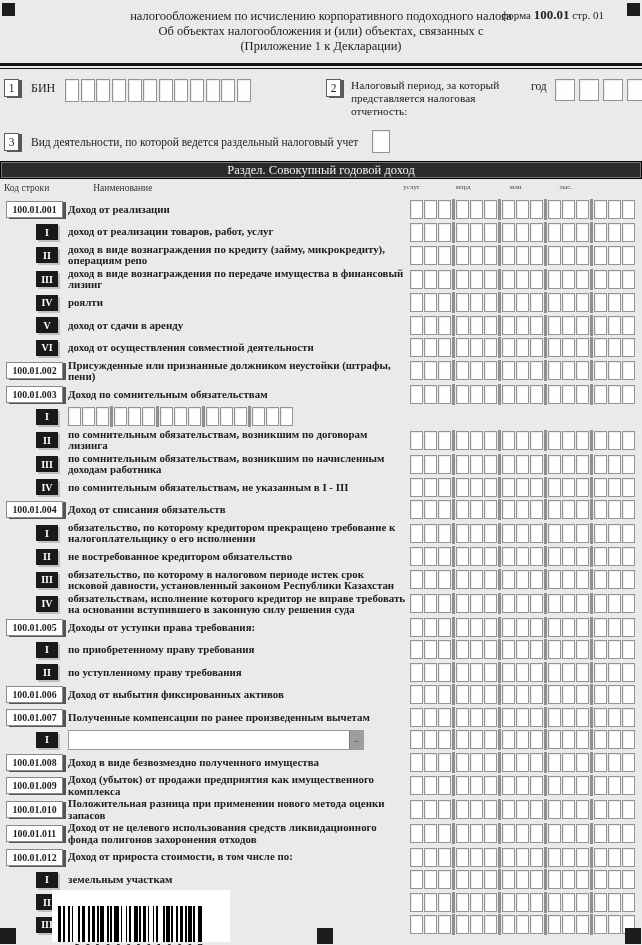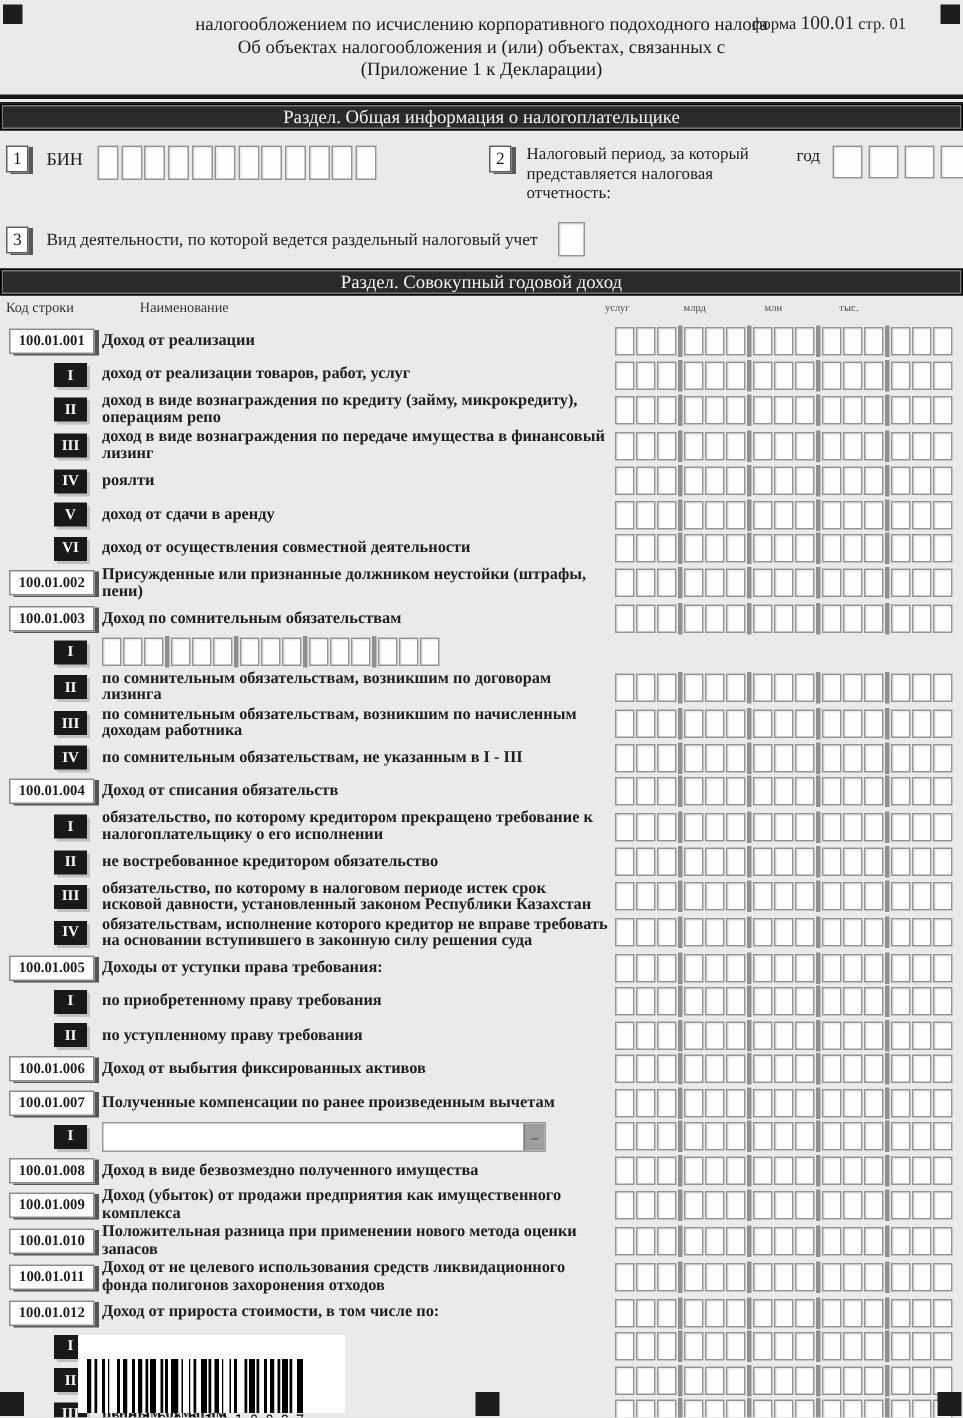--- a/index.html
+++ b/index.html
@@ -10,21 +10,21 @@
     font-family:"Liberation Serif","DejaVu Serif",serif; color:#1c1c1c;
   }
   .regsq { position:absolute; background:#1d1d1d; }
   .sq-tl { top:3px; left:2px; width:13px; height:13px; }
   .sq-tr { top:3px; right:2px; width:13px; height:13px; }
   .sq-bl { bottom:1px; left:0; width:16px; height:16px; }
   .sq-bc { bottom:1px; left:317px; width:16px; height:16px; }
   .sq-br { bottom:1px; right:1px; width:16px; height:16px; }
 
   .form-ref { position:absolute; top:7px; right:38px; font-size:11px; color:#222; }
-  .form-ref b { font-size:13px; font-weight:normal; }
+  .form-ref b { font-size:13px; font-weight:bold; }
 
   .title { margin:9px 70px 0 70px; text-align:center; font-size:12.5px; line-height:15px; }
 
   .dbl { margin-top:9px; height:6px; border-top:3px solid #161616; border-bottom:1px solid #161616; }
 
   .secbar {
     height:18px; line-height:17px; background:#2a2a2a; color:#f4f4f4;
     text-align:center; font-size:12.5px; border:1px solid #000;
     box-shadow: inset 0 0 0 1px #777;
   }
@@ -117,21 +117,20 @@
   </div>
 
   <div class="title">
     <div>налогообложением по исчислению корпоративного подоходного налога</div>
     <div>Об объектах налогообложения и (или) объектах, связанных с</div>
     <div>(Приложение 1 к Декларации)</div>
   </div>
 
   <div class="dbl"></div>
 
-  <div class="secbar">Раздел. Общая информация о налогоплательщике</div>
 
   <div class="inforow1">
     <div class="i1-left">
       <span class="nbadge">1</span>
       <span class="bin-label">БИН</span>
       <span class="bincells" id="bin-cells">
           <span class="bincell"></span>
           <span class="bincell"></span>
           <span class="bincell"></span>
           <span class="bincell"></span>

